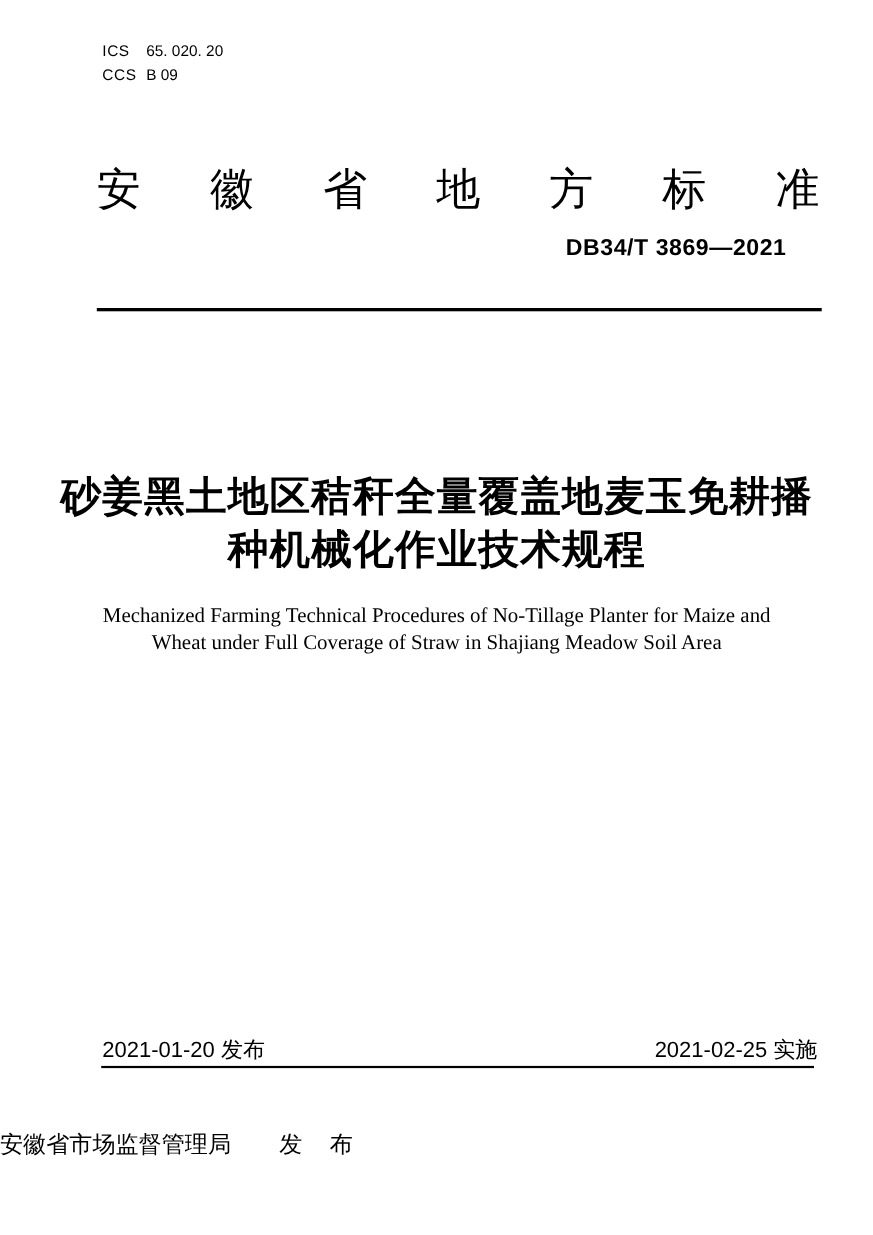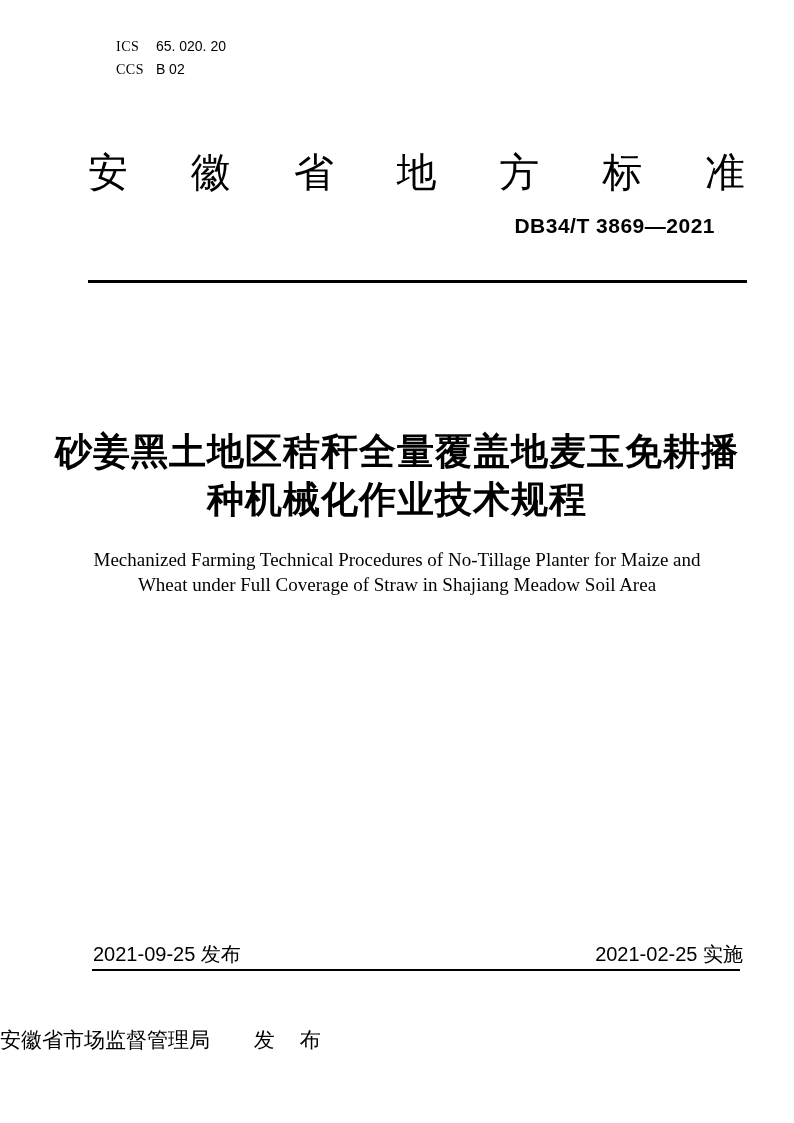--- a/index.html
+++ b/index.html
@@ -21,23 +21,22 @@
   .ics-block {
     position: absolute;
     left: 93px;
     top: 35px;
     font-size: 14px;
     line-height: 22px;
   }
   .ics-row .code-label {
     display: inline-block;
     min-width: 36px;
-    font-family: Liberation Serif, serif;
+    font-family: Liberation Sans, sans-serif;
     letter-spacing: 0.5px;
-    margin-left: 23px;
   }
   .ics-row .code-value {
     font-family: "Liberation Sans", sans-serif;
   }
   
   .logo {
     position: absolute;
     top: 72px;
     right: 111px;
     height: 56px;
@@ -156,21 +155,21 @@
 
 <div class="page">
 
   <div class="ics-block">
     <div class="ics-row">
       <span class="code-label">ICS</span>
       <span class="code-value">65. 020. 20</span>
     </div>
     <div class="ics-row">
       <span class="code-label">CCS</span>
-      <span class="code-value">B 02</span>
+      <span class="code-value">B 09</span>
     </div>
   </div>
 
 
   <div class="heading-row">
     <span>安</span>
     <span>徽</span>
     <span>省</span>
     <span>地</span>
     <span>方</span>
@@ -186,21 +185,21 @@
     <div>砂姜黑土地区秸秆全量覆盖地麦玉免耕播</div>
     <div>种机械化作业技术规程</div>
   </div>
 
   <div class="subtitle-block">
     <div>Mechanized Farming Technical Procedures of No-Tillage Planter for Maize and</div>
     <div>Wheat under Full Coverage of Straw in Shajiang Meadow Soil Area</div>
   </div>
 
   <div class="dates-row">
-    <span>2021-09-25 发布</span>
+    <span>2021-01-20 发布</span>
     <span>2021-02-25 实施</span>
   </div>
 
   <div class="rule-bottom"></div>
 
   <div class="publisher-row">
     <span>安徽省市场监督管理局</span>
     <span class="publisher-action">发　布</span>
   </div>
 

